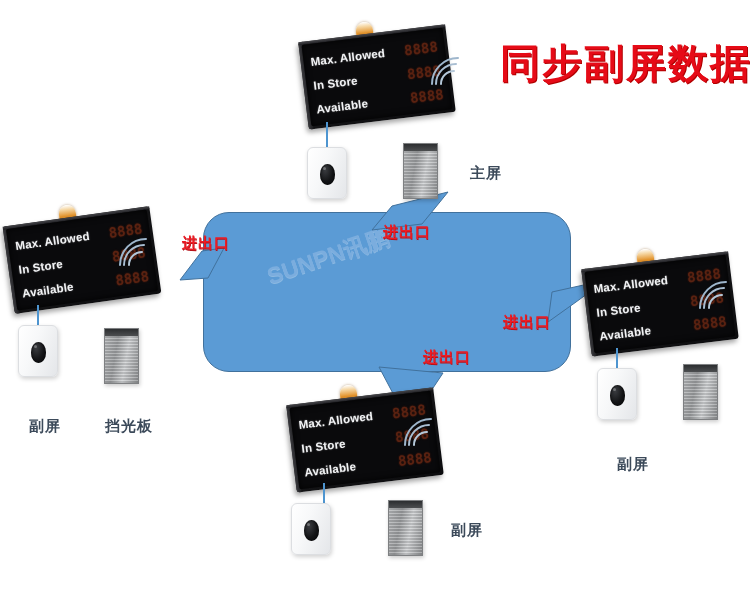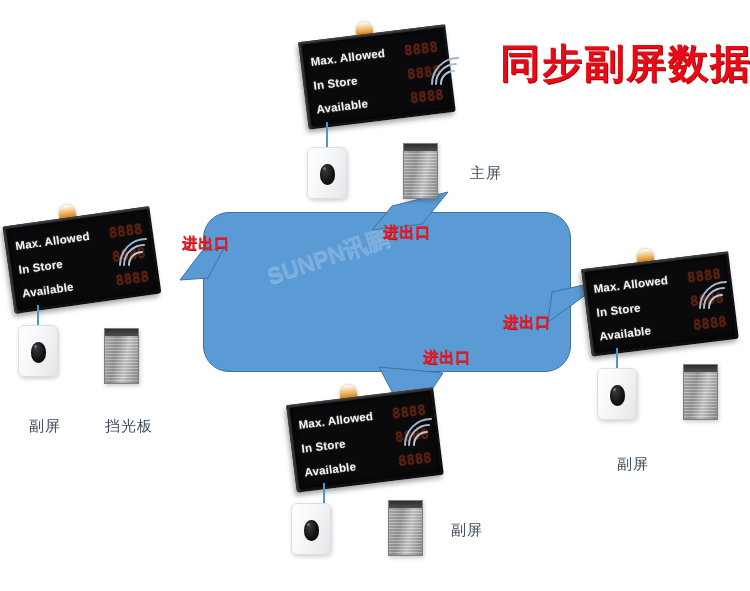--- a/index.html
+++ b/index.html
@@ -211,21 +211,21 @@
     position: absolute;
     left: 0; right: 0; top: 0;
     height: 7px;
     background: linear-gradient(180deg, #2c2e30, #4c4e50);
   }
 
   
   .part-label {
     position: absolute;
     font-size: 15px;
-    font-weight: normal;
+    font-weight: bold;
     color: #3c4a5a;
     white-space: nowrap;
     letter-spacing: 1px;
   }
 </style>
 </head>
 <body>
 
 <div id="stage">
 

